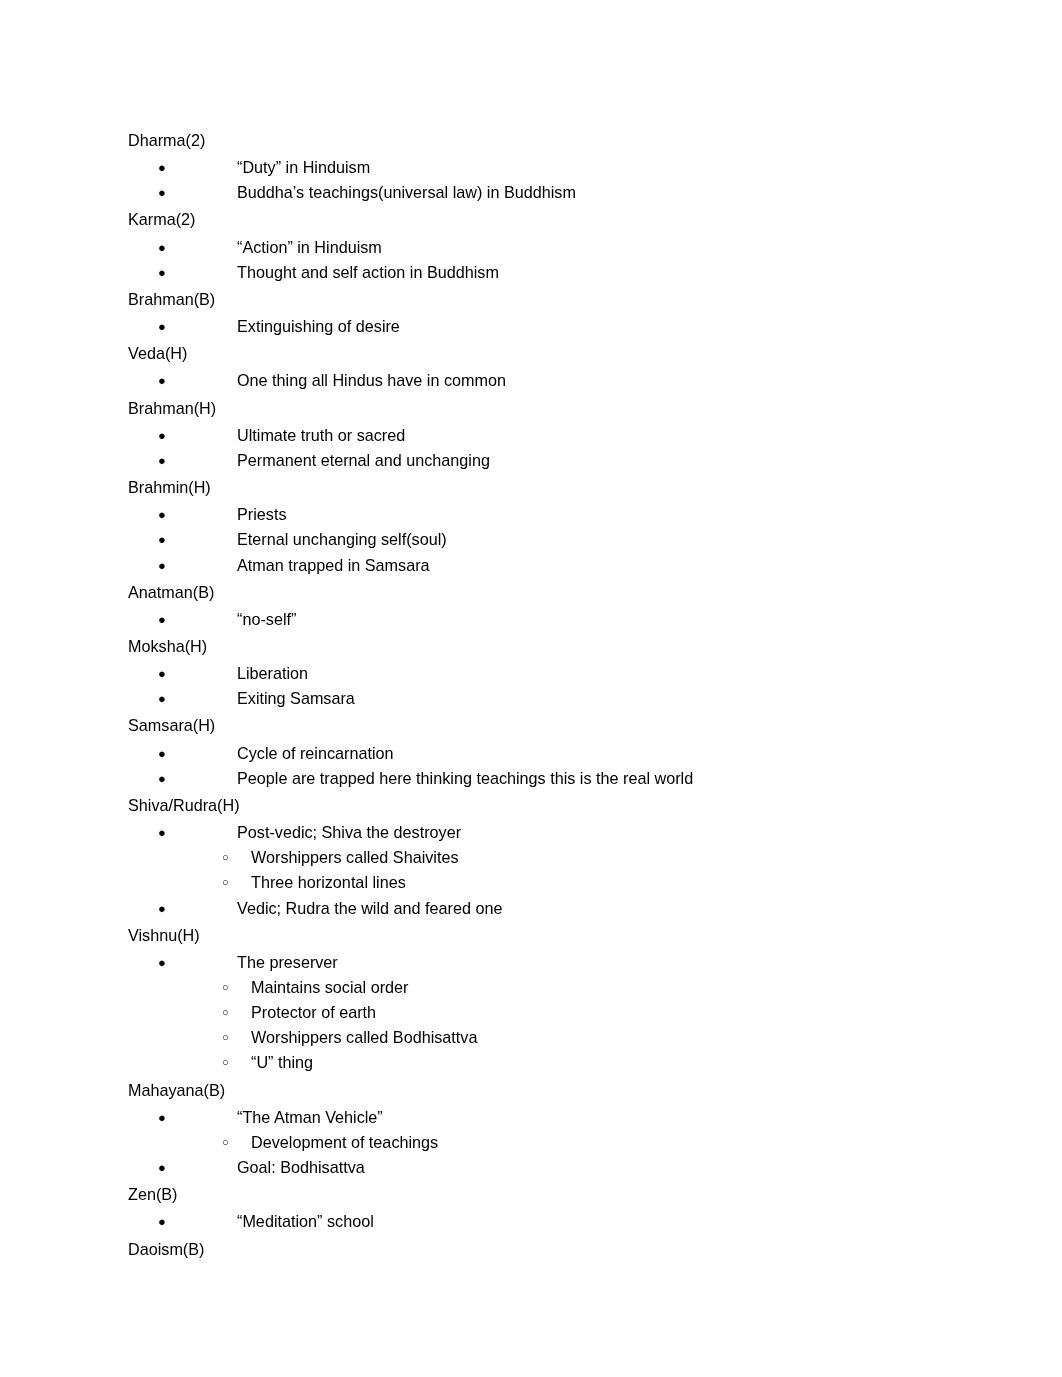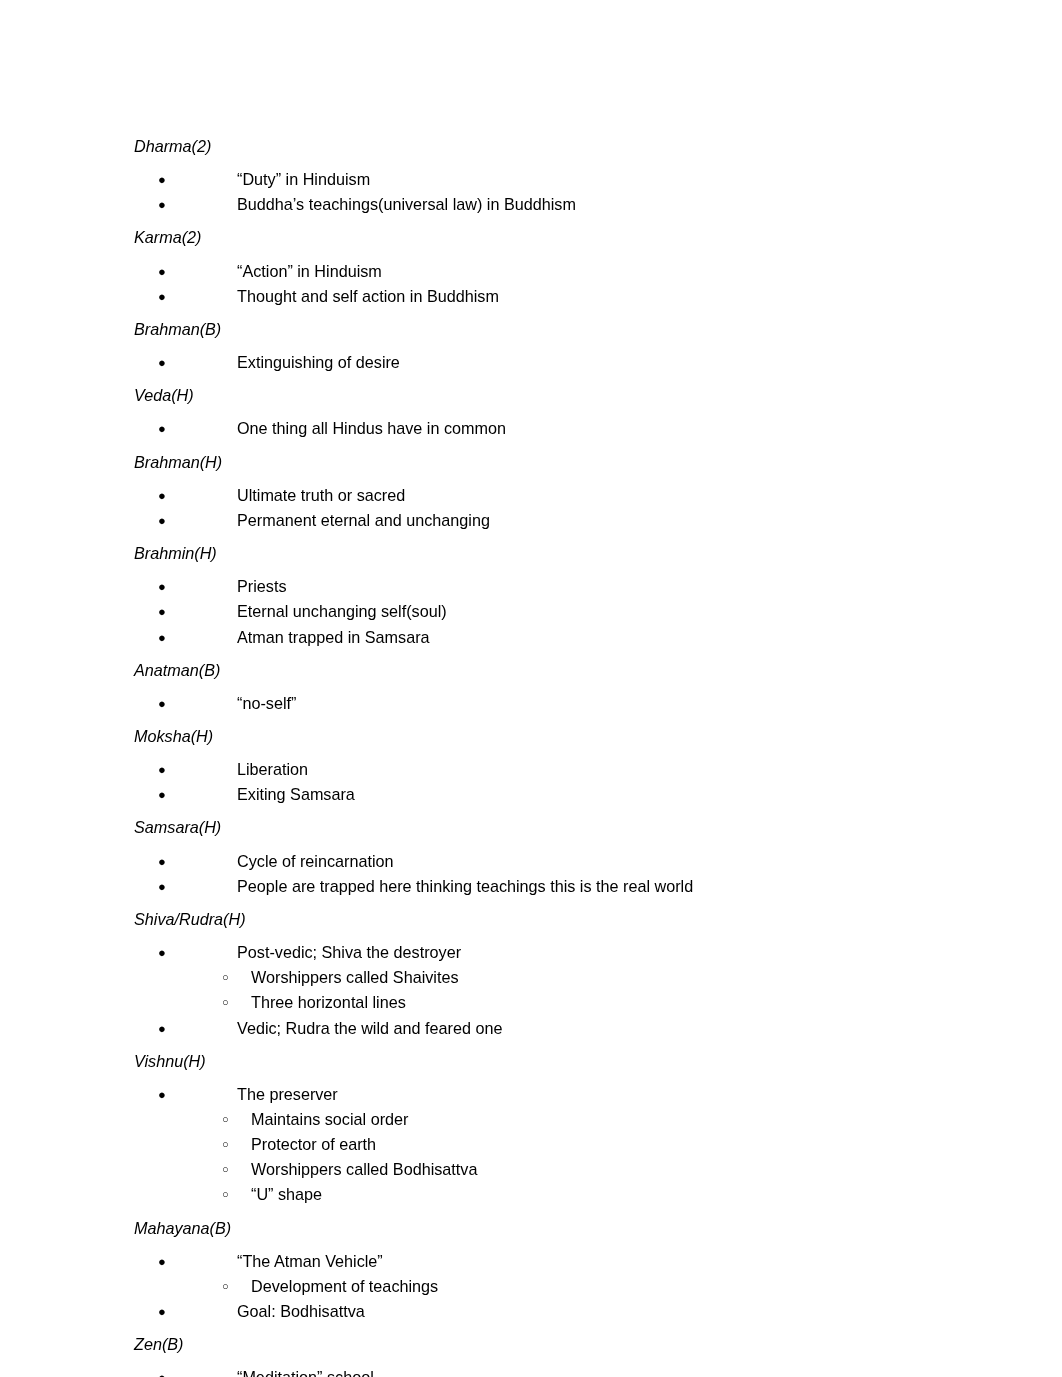--- a/index.html
+++ b/index.html
@@ -22,24 +22,23 @@
     padding: 126px 96px 0 126px;
   }
   .doc-body {
     font-size: 16.2px;
     line-height: 25.15px;
   }
   .entry {
     margin: 0;
   }
   .term {
-    margin: 8px;
+    margin: 2px;
     padding: 0;
     white-space: pre;
-    font-style: italic;
   }
   .bullets {
     list-style: none;
     margin: 0;
     padding: 0;
   }
   .bullets li {
     margin: 0;
     padding: 0;
     position: relative;
@@ -166,21 +165,21 @@
           <li><span class="bmark">●</span><span class="btext">Vedic; Rudra the wild and feared one</span></li>
         </ul>
       </div>
       <div class="entry">
         <div class="term">Vishnu(H)</div>
         <ul class="bullets lvl1">
           <li><span class="bmark">●</span><span class="btext">The preserver</span><ul class="bullets lvl2">
               <li><span class="bmark">○</span><span class="btext">Maintains social order</span></li>
               <li><span class="bmark">○</span><span class="btext">Protector of earth</span></li>
               <li><span class="bmark">○</span><span class="btext">Worshippers called Bodhisattva</span></li>
-              <li><span class="bmark">○</span><span class="btext">“U” shape</span></li>
+              <li><span class="bmark">○</span><span class="btext">“U” thing</span></li>
             </ul></li>
         </ul>
       </div>
       <div class="entry">
         <div class="term">Mahayana(B)</div>
         <ul class="bullets lvl1">
           <li><span class="bmark">●</span><span class="btext">“The Atman Vehicle”</span><ul class="bullets lvl2">
               <li><span class="bmark">○</span><span class="btext">Development of teachings</span></li>
             </ul></li>
           <li><span class="bmark">●</span><span class="btext">Goal: Bodhisattva</span></li>

